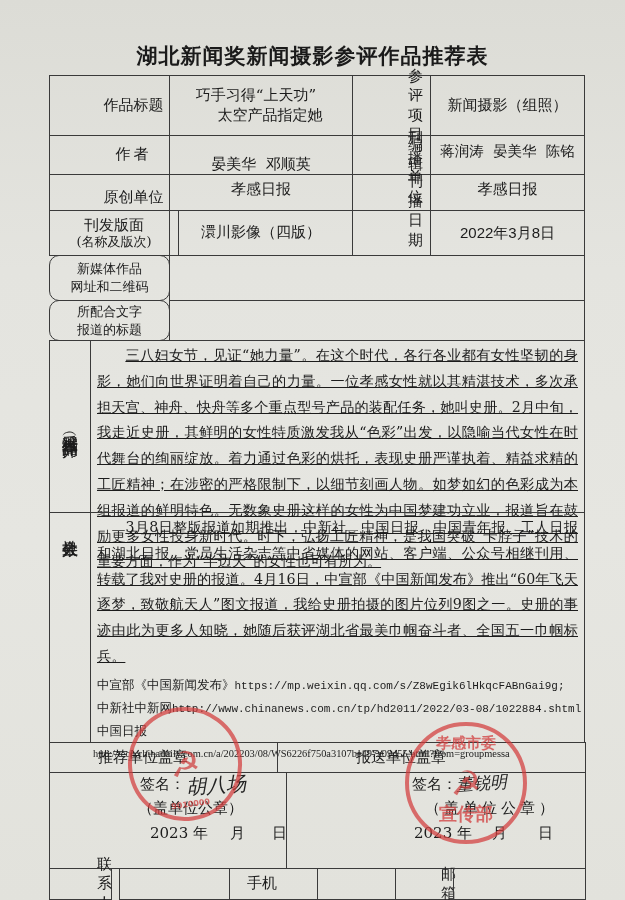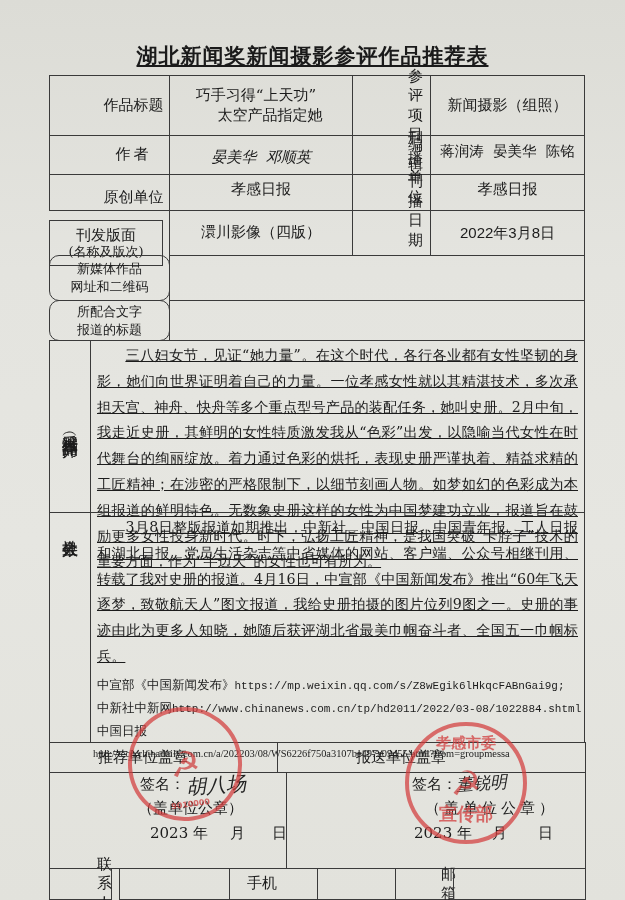--- a/index.html
+++ b/index.html
@@ -5,21 +5,21 @@
   html, body { margin:0; padding:0; }
   body {
     width:625px; height:900px; overflow:hidden; position:relative;
     background: linear-gradient(180deg, #dcdcd6 0%, #e4e4df 30%, #e6e6e1 60%, #e2e2dc 100%);
     font-family: "DejaVu Serif", "Liberation Serif", serif;
     color:#1c1c1c;
   }
   .title {
     position:absolute; left:0; width:625px; top:42px; text-align:center;
     font-family:"DejaVu Sans", "Liberation Sans", sans-serif;
-    font-weight:bold; font-size:21px; letter-spacing:1px; color:#1a1a1a;text-decoration:underline;
+    font-weight:bold; font-size:21px; letter-spacing:1px; color:#1a1a1a;
   }
   .cell {
     position:absolute; box-sizing:border-box;
     border:1.4px solid #3a3a3a;
     display:flex; align-items:center; justify-content:center; text-align:center;
     font-size:15px; line-height:1.3;
   }
   .lbl { font-size:15px;padding-left:48px; }
   .small { font-size:13px; line-height:1.35;border-radius:10px; }
   .vert {
@@ -71,21 +71,21 @@
 <div class="cell lbl" style="left:352px;top:75px;width:79px;height:61px;">
     <span>参评项目</span>
   </div>
 <div class="cell" style="left:430px;top:75px;width:155px;height:61px;">
     <span>新闻摄影（组照）</span>
   </div>
 
 <div class="cell lbl" style="left:49px;top:135px;width:121px;height:40px;">
     <span style="letter-spacing:3px">作者</span>
   </div>
-<div class="cell" style="left:169px;top:135px;width:184px;height:40px;align-items:center;padding-top:6px;font-style:italic;">
+<div class="cell" style="left:169px;top:135px;width:184px;height:40px;align-items:flex-end;padding-top:6px;">
     <span style="white-space:pre">晏美华  邓顺英</span>
   </div>
 <div class="cell lbl" style="left:352px;top:135px;width:79px;height:40px;">
     <span>编辑</span>
   </div>
 <div class="cell" style="left:430px;top:135px;width:155px;height:40px;align-items:flex-start;padding-top:6px;">
     <span style="white-space:pre;font-size:14.5px">蒋润涛  晏美华  陈铭</span>
   </div>
 
 <div class="cell lbl" style="left:49px;top:174px;width:121px;height:37px;align-items:flex-end;padding-bottom:3px;">
@@ -94,21 +94,21 @@
 <div class="cell" style="left:169px;top:174px;width:184px;height:37px;align-items:flex-start;padding-top:5px;">
     <span>孝感日报</span>
   </div>
 <div class="cell lbl" style="left:352px;top:174px;width:79px;height:37px;align-items:flex-end;padding-bottom:3px;">
     <span>刊播单位</span>
   </div>
 <div class="cell" style="left:430px;top:174px;width:155px;height:37px;align-items:flex-start;padding-top:5px;">
     <span>孝感日报</span>
   </div>
 
-<div class="cell" style="left:49px;top:220px;width:114px;height:46px;flex-direction:column;line-height:1.2;">
+<div class="cell" style="left:49px;top:210px;width:130px;height:46px;flex-direction:column;line-height:1.2;">
   <div style="font-size:15px">刊发版面</div>
   <div style="font-size:13px">(名称及版次)</div>
 </div>
 <div class="cell" style="left:169px;top:210px;width:184px;height:46px;">
     <span>澴川影像（四版）</span>
   </div>
 <div class="cell lbl" style="left:352px;top:210px;width:79px;height:46px;align-items:flex-end;padding-bottom:5px;">
     <span>刊播日期</span>
   </div>
 <div class="cell" style="left:430px;top:210px;width:155px;height:46px;">

